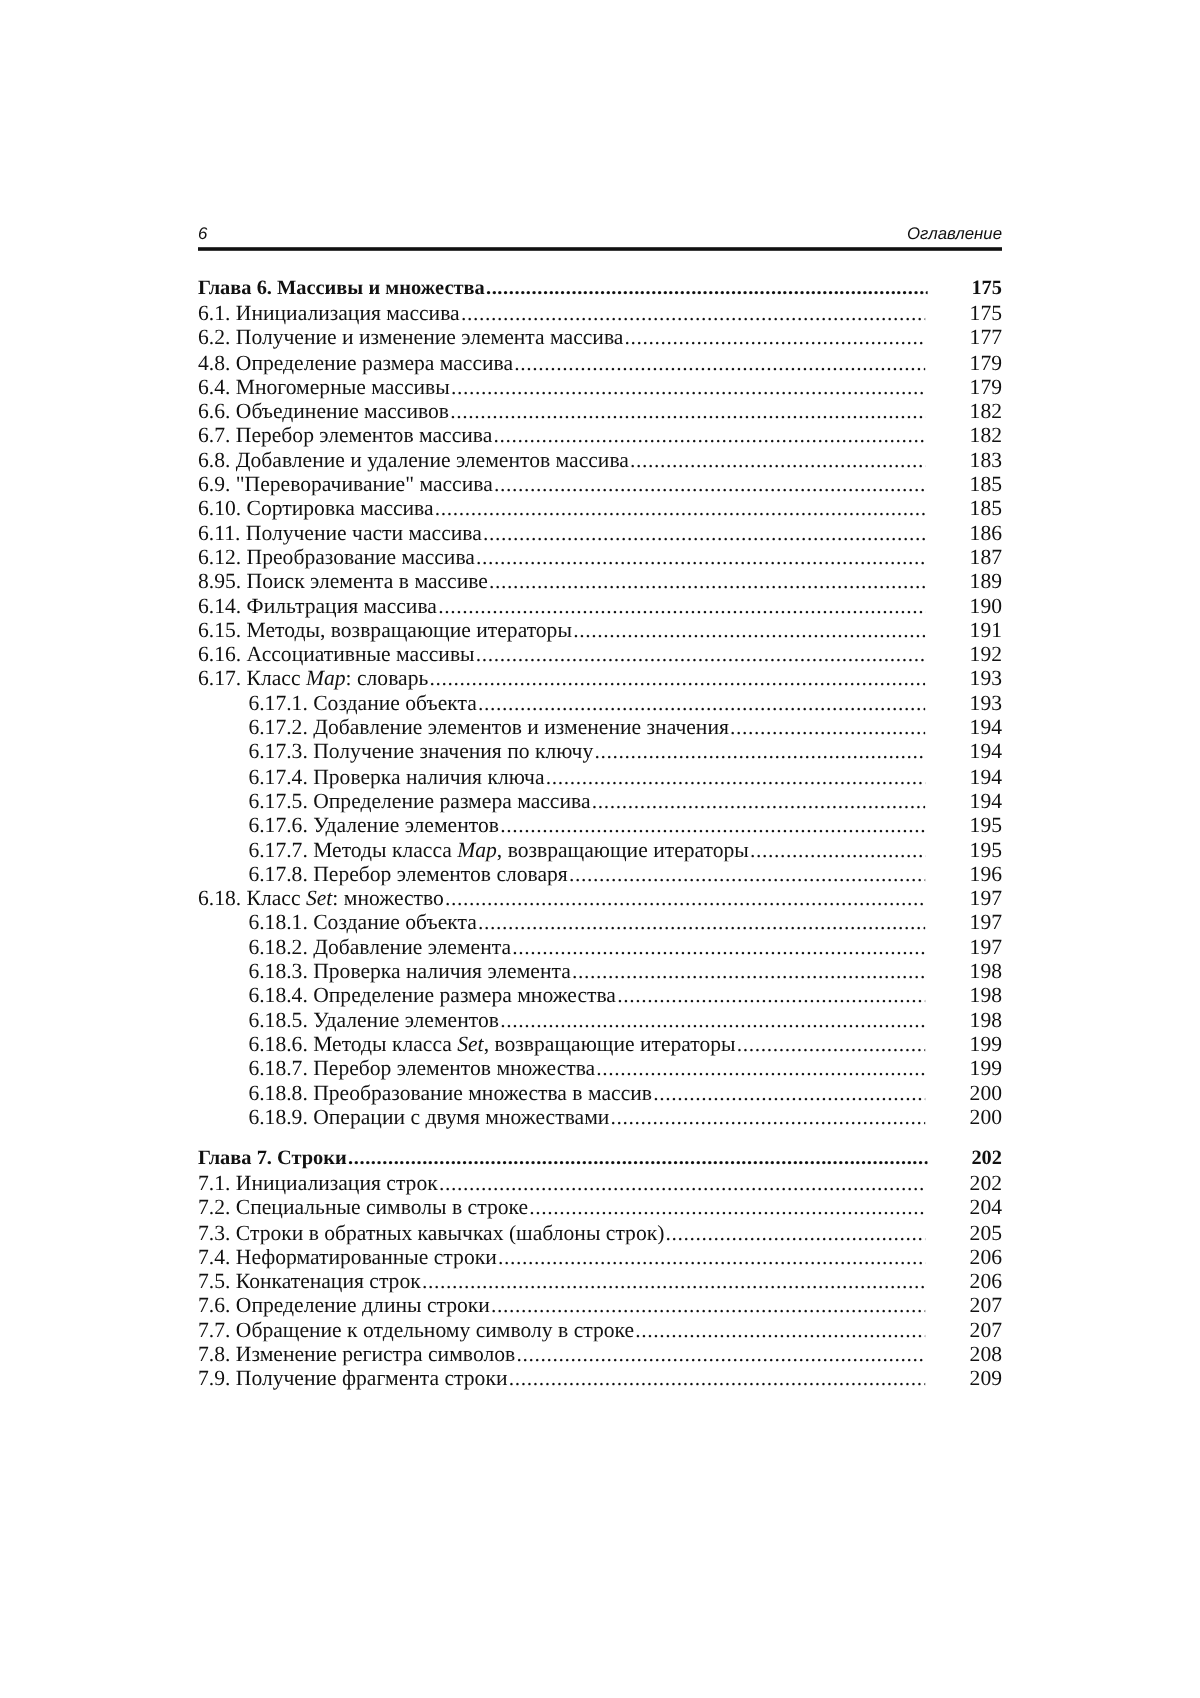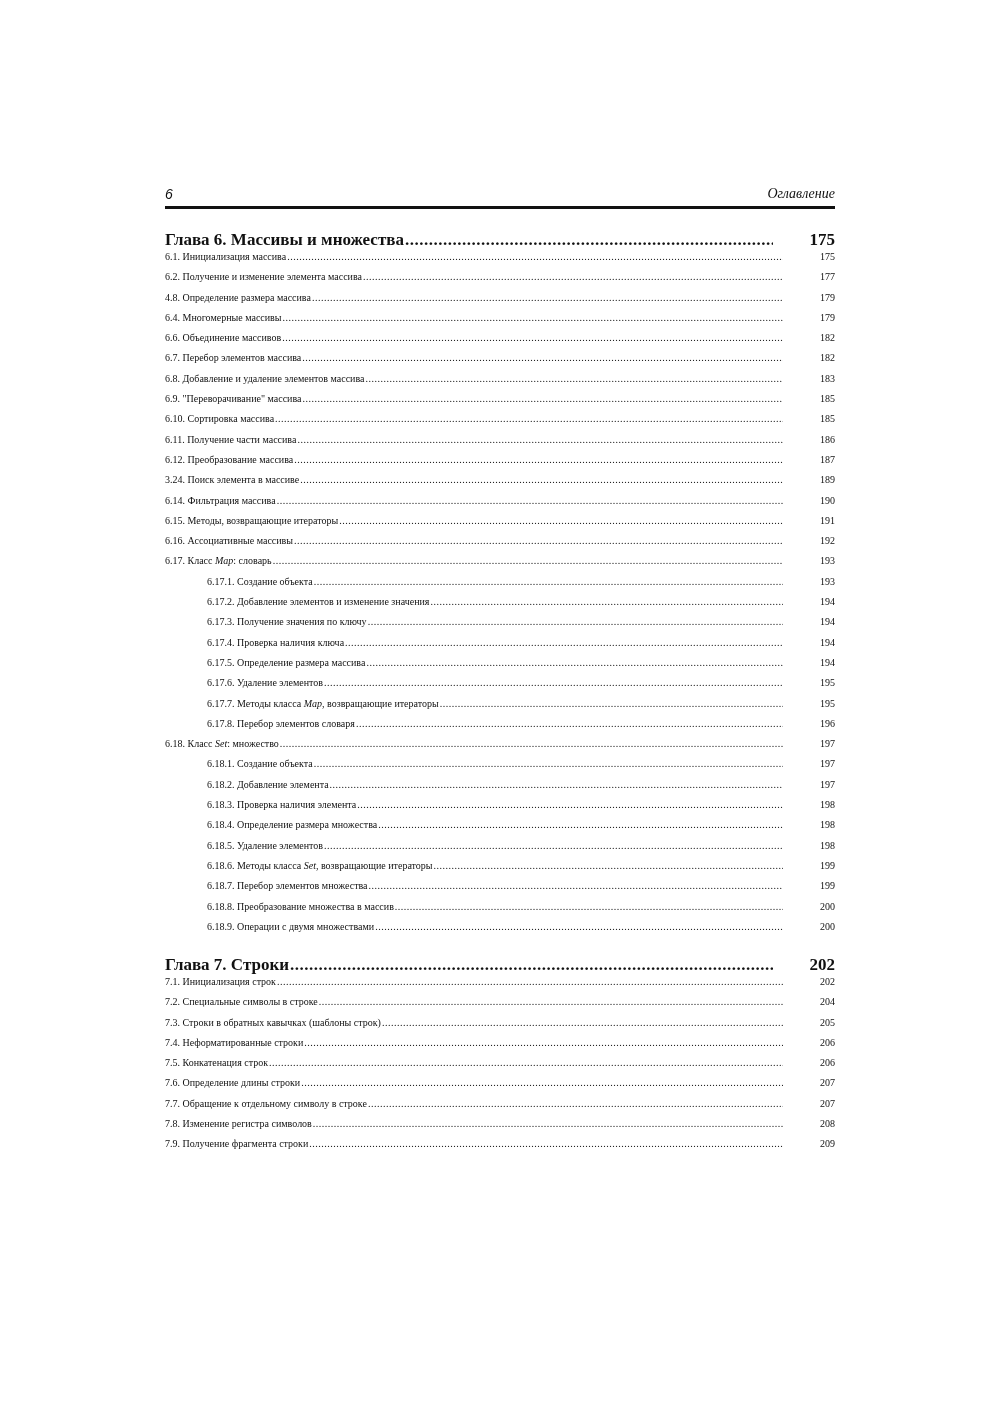--- a/index.html
+++ b/index.html
@@ -1,23 +1,23 @@
 <!DOCTYPE html>
 <html><head>
 <meta charset="utf-8">
 <style>
   html, body { margin: 0; padding: 0; background: #ffffff; }
   body { width: 1000px; height: 1415px; position: relative; overflow: hidden; }
   .page { position: absolute; left: 0; top: 0; width: 1000px; height: 1415px; background: #ffffff; }
   .header { position: absolute; left: 165px; top: 186px; width: 670px; height: 20px; }
   .header .pno { position: absolute; left: 0; top: 0; font-family: "Liberation Sans", sans-serif; font-style: italic; font-size: 14px; color: #111; }
-  .header .htitle { position: absolute; right: 0; top: 0; font-family: Liberation Serif, serif; font-style: italic; font-size: 14px; color: #111; }
+  .header .htitle { position: absolute; right: 0; top: 0; font-family: Liberation Sans, sans-serif; font-style: italic; font-size: 14px; color: #111; }
   .rule { position: absolute; left: 165px; top: 206px; width: 670px; height: 3px; background: #111; }
   .toc { position: absolute; left: 165px; width: 670px; }
-  .toc-line { display: flex; align-items: baseline; width: 670px; height: 20.3px; font-family: "Liberation Serif", serif; font-size: 10px; color: #111; white-space: nowrap; overflow: hidden; }
+  .toc-line { display: flex; align-items: baseline; width: 670px; height: 20.3px; font-family: "Liberation Serif", serif; font-size: 18px; color: #111; white-space: nowrap; overflow: hidden; }
   .toc-line .lbl { flex: 0 0 auto; }
   .toc-line .dots { flex: 1 1 auto; overflow: hidden; margin: 0 1px; letter-spacing: 0.5px; }
   .toc-line .dots::after { content: "..................................................................................................................................................................................................................................................................................................................................................................................."; }
   .toc-line .pg { flex: 0 0 auto; margin-left: 36px; }
   .toc-line.chapter { font-weight: bold; font-size: 17px; height: 22px; align-items: center; }
   .toc-line.l2 { padding-left: 42px; width: 628px; }
   .toc-line i { font-style: italic; }
 </style>
 </head>
 <body>
@@ -84,21 +84,21 @@
         <span class="lbl">6.11. Получение части массива</span>
         <span class="dots"></span>
         <span class="pg">186</span>
       </div>
       <div class="toc-line l1">
         <span class="lbl">6.12. Преобразование массива</span>
         <span class="dots"></span>
         <span class="pg">187</span>
       </div>
       <div class="toc-line l1">
-        <span class="lbl">3.24. Поиск элемента в массиве</span>
+        <span class="lbl">8.95. Поиск элемента в массиве</span>
         <span class="dots"></span>
         <span class="pg">189</span>
       </div>
       <div class="toc-line l1">
         <span class="lbl">6.14. Фильтрация массива</span>
         <span class="dots"></span>
         <span class="pg">190</span>
       </div>
       <div class="toc-line l1">
         <span class="lbl">6.15. Методы, возвращающие итераторы</span>

